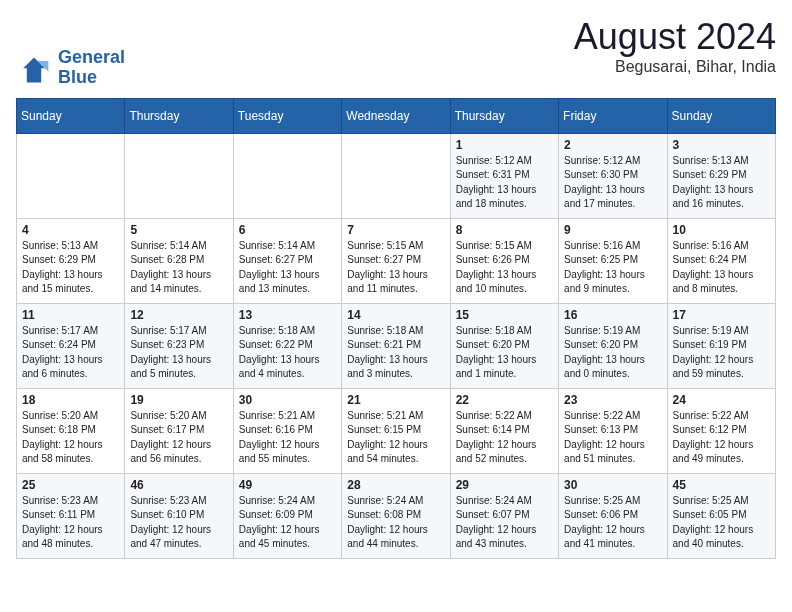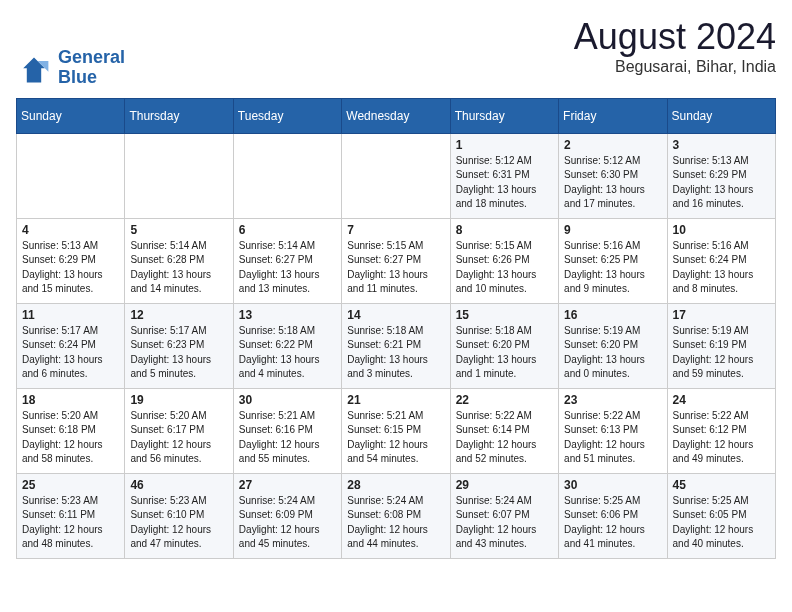--- a/index.html
+++ b/index.html
@@ -310,21 +310,21 @@
 and 48 minutes.</div>
         </td>
         <td>
           <span class="day-num">46</span>
           <div class="cell-info" style="white-space: pre-line;">Sunrise: 5:23 AM
 Sunset: 6:10 PM
 Daylight: 12 hours
 and 47 minutes.</div>
         </td>
         <td>
-          <span class="day-num">27</span>
+          <span class="day-num">49</span>
           <div class="cell-info" style="white-space: pre-line;">Sunrise: 5:24 AM
 Sunset: 6:09 PM
 Daylight: 12 hours
 and 45 minutes.</div>
         </td>
         <td>
           <span class="day-num">28</span>
           <div class="cell-info" style="white-space: pre-line;">Sunrise: 5:24 AM
 Sunset: 6:08 PM
 Daylight: 12 hours

